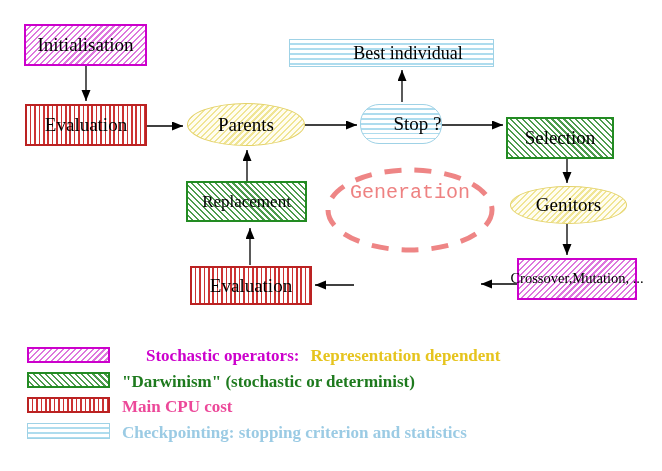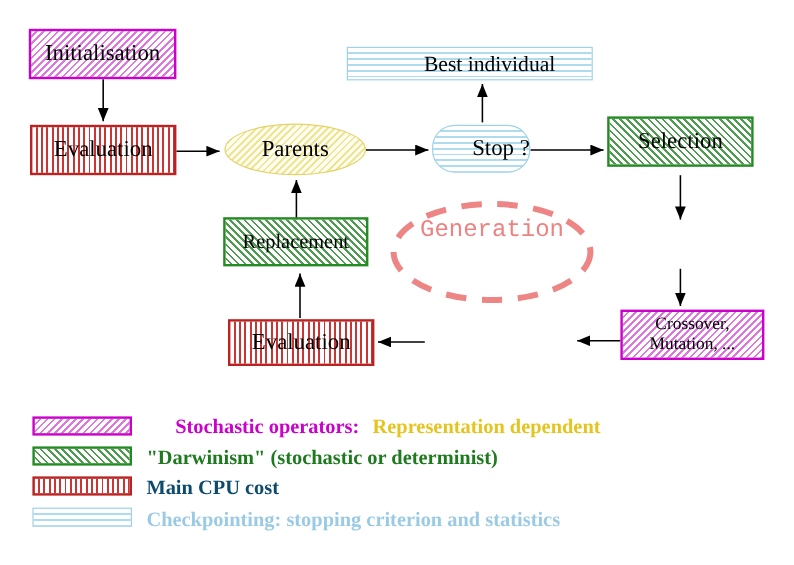--- a/index.html
+++ b/index.html
@@ -35,27 +35,27 @@
   }
   .ellipse{border-radius:50%;}
   .rounded{border-radius:19px;}
 
   
   #n-initialisation{left:24px;top:24px;width:123px;height:42px;font-size:19px;}
   #n-evaluation-top{left:25px;top:104px;width:122px;height:42px;font-size:19px;}
   #n-parents{left:187px;top:103px;width:118px;height:43px;font-size:19px;}
   #n-best-individual{left:289px;top:39px;width:205px;height:28px;font-size:18px;}
   #n-stop{left:360px;top:104px;width:82px;height:40px;font-size:19px;}
-  #n-selection{left:506px;top:97px;width:122px;height:42px;font-size:19px;}
+  #n-selection{left:506px;top:117px;width:108px;height:42px;font-size:19px;}
   #n-replacement{left:186px;top:181px;width:121px;height:41px;font-size:17px;}
   #n-genitors{left:510px;top:186px;width:117px;height:38px;font-size:19px;}
   #n-evaluation-bottom{left:190px;top:266px;width:122px;height:39px;font-size:19px;}
   #n-offspring{left:354px;top:266px;width:124px;height:39px;font-size:19px;}
   #n-crossover{left:517px;top:258px;width:120px;height:42px;font-size:14.5px;
-    flex-direction:column;line-height:1.2;}
+    flex-direction:row;line-height:1.2;}
   #n-generation{left:326px;top:150px;width:168px;height:84px;font-size:20px;
     color:#ee8282;background:transparent;border:none;font-family:Liberation Mono, monospace;}
 
   
   #arrows{position:absolute;left:0;top:0;pointer-events:none;}
 
   
   .swatch{position:absolute;left:27px;width:83px;height:16px;box-sizing:border-box;}
   #sw-1{top:347px;}
   #sw-2{top:372px;}
@@ -64,21 +64,21 @@
   .legend-text{
     position:absolute;left:122px;font-size:17px;font-weight:bold;white-space:nowrap;
   }
   #lt-1{top:346px;margin-left:24px;}
   #lt-2{top:372px;}
   #lt-3{top:397px;}
   #lt-4{top:423px;}
   .c-magenta{color:#cc00cc;}
   .c-gold{color:#e6c41e;margin-left:11px;}
   .c-green{color:#1e7a1e;}
-  .c-red{color:#0c4a6e;}
+  .c-red{color:#ec4899;}
   .c-cyan{color:#9bcbe4;}
 </style>
 </head>
 <body>
 
 <div id="canvas">
 
   <svg id="arrows" width="662" height="471" viewBox="0 0 662 471">
     <defs>
       <marker id="ah" markerUnits="userSpaceOnUse" markerWidth="12" markerHeight="10" refX="11" refY="4.5" orient="auto">
@@ -110,20 +110,21 @@
   <div class="node fill-cyan" id="n-best-individual">Best individual</div>
 
   <div class="node fill-cyan rounded" id="n-stop">Stop ?</div>
 
   <div class="node fill-green" id="n-selection">Selection</div>
 
   <div class="node fill-green" id="n-replacement">Replacement</div>
 
   <div class="node" id="n-generation">Generation</div>
 
+  <div class="node fill-yellow ellipse" id="n-genitors">Genitors</div>
 
   <div class="node fill-red" id="n-evaluation-bottom">Evaluation</div>
 
 
   <div class="node fill-magenta" id="n-crossover">
     <span>Crossover,</span>
     <span>Mutation, ...</span>
   </div>
 
   <div class="swatch fill-magenta" id="sw-1"></div>

